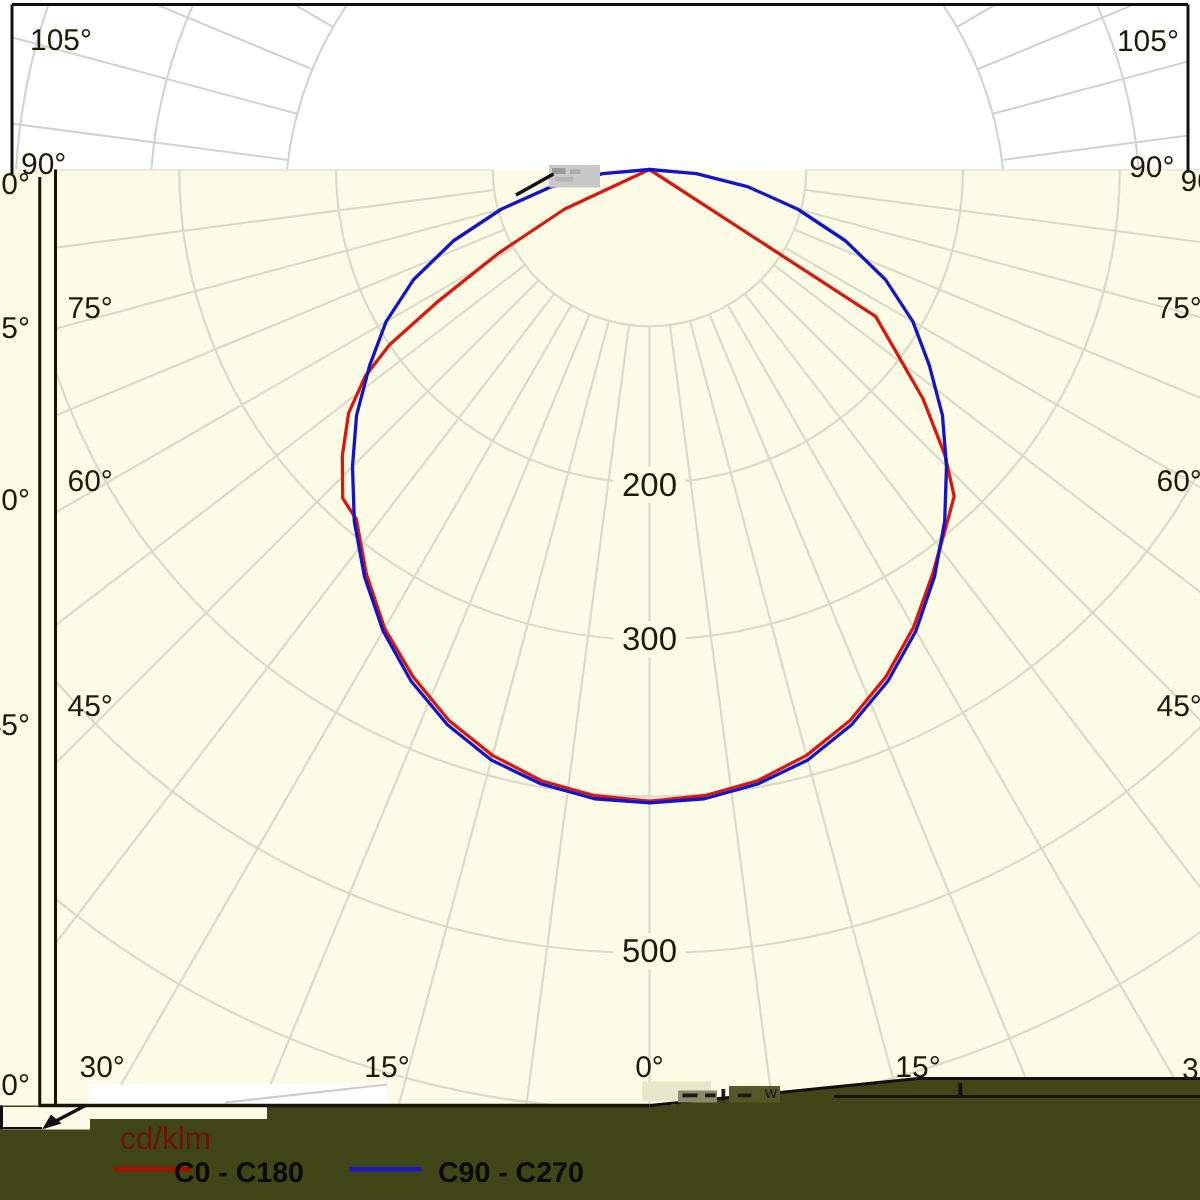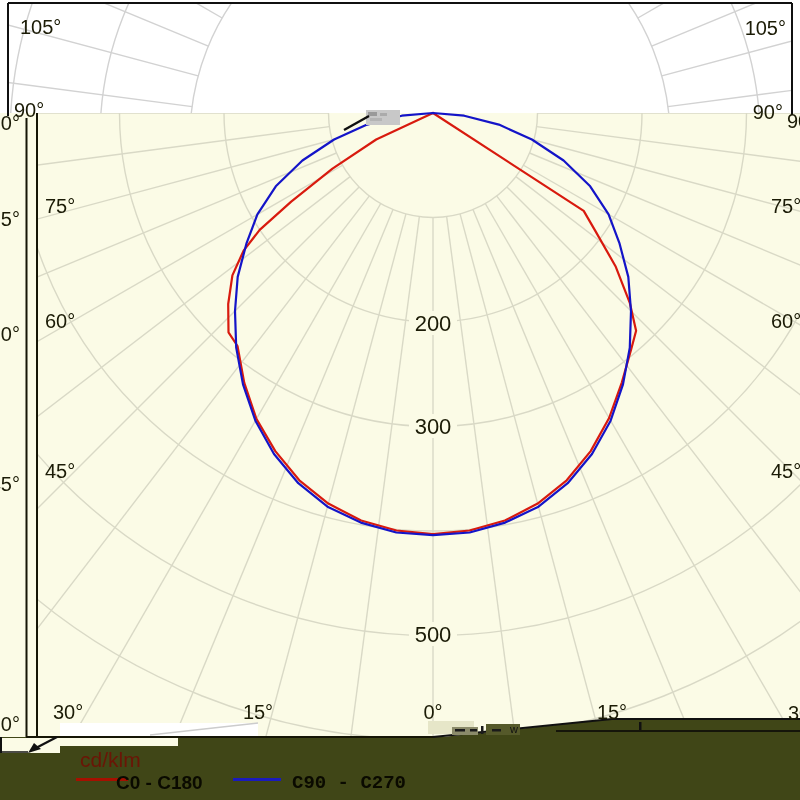--- a/index.html
+++ b/index.html
@@ -197,14 +197,14 @@
       <text x="786" y="28" text-anchor="end" dominant-baseline="central" font-size="20" fill="#1b1b06">105°</text>
       <text x="783" y="112" text-anchor="end" dominant-baseline="central" font-size="20" fill="#1b1b06">90°</text>
     </svg>
 
   <div class="legend-unit" style="color: rgb(107, 21, 6);">cd/klm</div>
 
   <div class="legend-swatch" id="sw0" style="left: 76px; width: 52px; background: rgb(165, 16, 0);"></div>
   <div class="legend-label" style="left:116px;">C0 - C180</div>
 
   <div class="legend-swatch" id="sw1" style="left: 233px; width: 48px; background: rgb(26, 26, 188);"></div>
-  <div class="legend-label" style="left:292px;font-family:Liberation Mono, monospace;">C90 - C270</div>
+  <div class="legend-label" style="left:292px;">C90 - C270</div>
 </div>
 
 </body></html>

